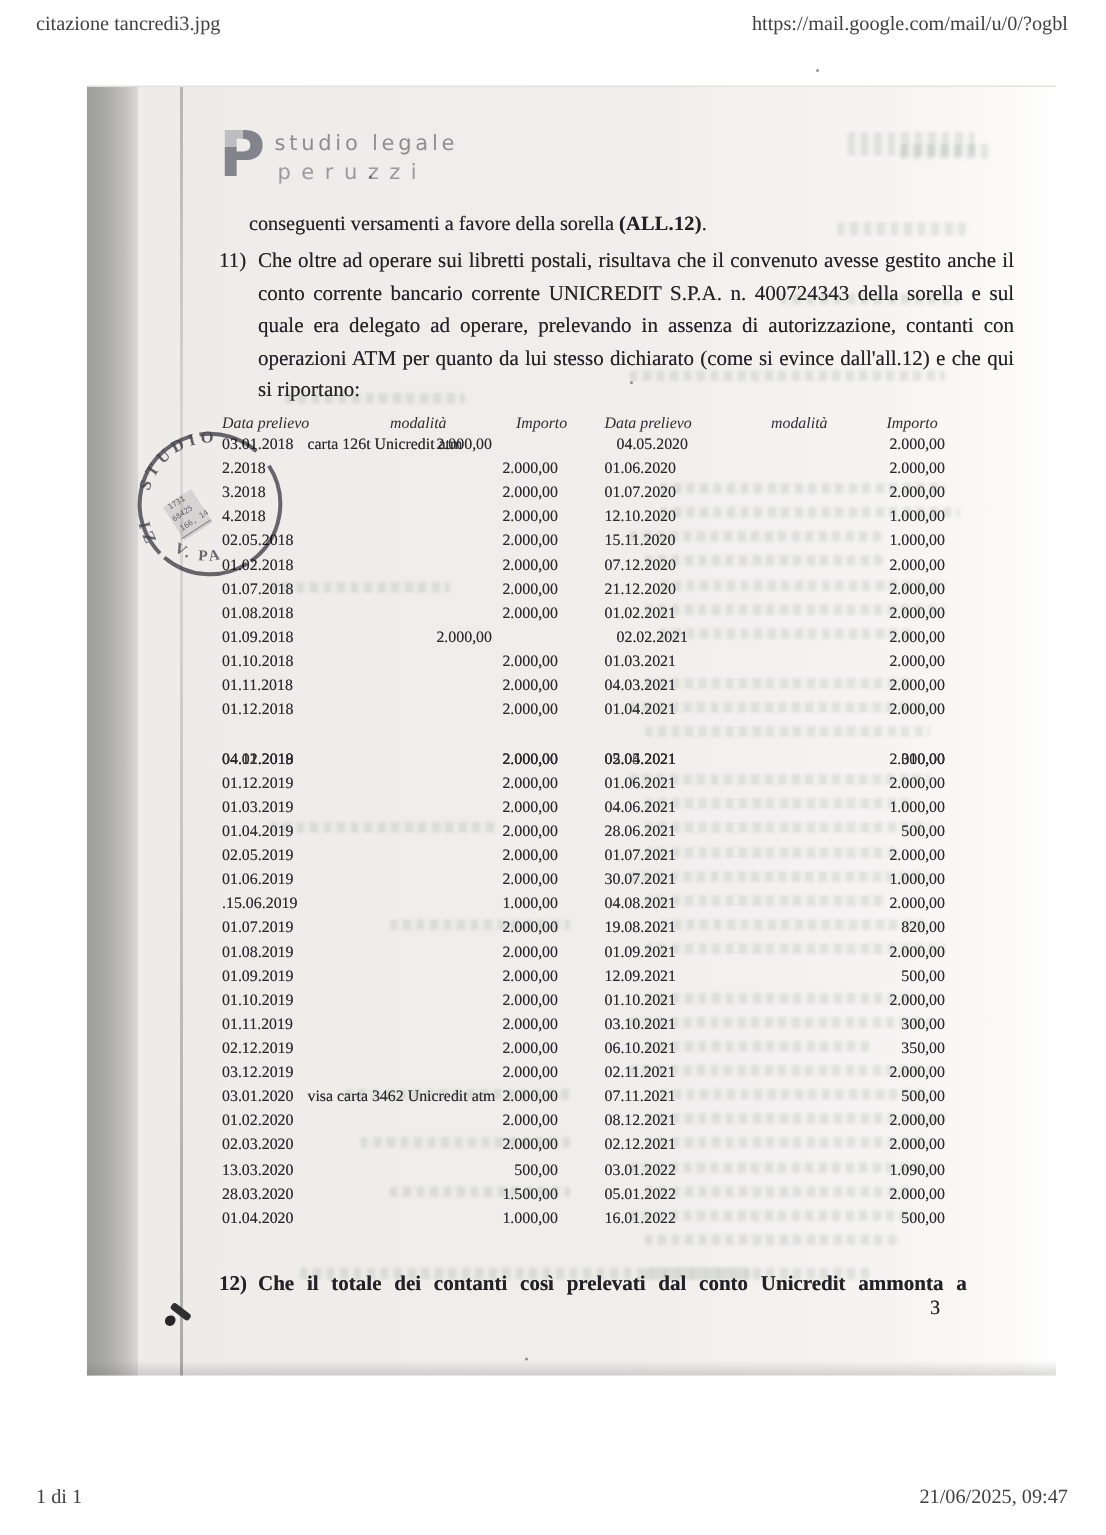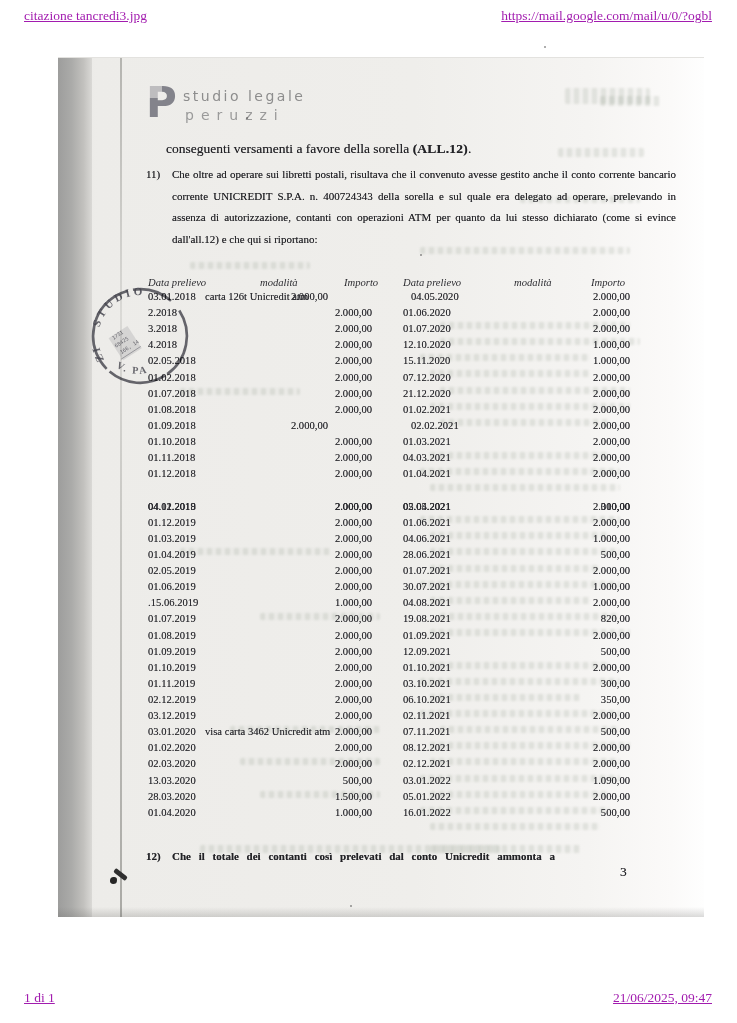--- a/index.html
+++ b/index.html
@@ -4,21 +4,21 @@
 <style>
   html,body{margin:0;padding:0;}
   body{
     width:737px;height:1023px;position:relative;overflow:hidden;
     background:#ffffff;
     font-family:"Liberation Serif", serif;
   }
   .abs{position:absolute;}
 
   
-  .print-line{font-size:13.5px;color:#a21caf;z-index:10;text-decoration:underline;}
+  .print-line{font-size:13.5px;color:#404040;z-index:10;}
   #hdr-file{left:24px;top:8px;}
   #hdr-url{right:25px;top:8px;}
   #ftr-pages{left:24px;top:990px;}
   #ftr-date{right:25px;top:990px;}
 
   
   #scan{
     left:58px;top:57px;width:646px;height:859px;z-index:0;
     background:linear-gradient(90deg,#e7e6e3 0,#edece9 6%,#efeeeb 55%,#f5f4f2 82%,#fbfaf9 95%,#fefefe 100%);
     border-top:1px solid #e3e2df;
@@ -36,21 +36,21 @@
   #logo-p::after{content:"";position:absolute;left:2px;top:4px;width:14px;height:12px;background:rgba(238,237,235,.55);}
   #logo-line1{left:183px;top:88px;font-family:"DejaVu Sans",sans-serif;font-size:14px;
     color:#8d8d8d;letter-spacing:2.5px;z-index:2;filter:blur(.3px);}
   #logo-line2{left:185px;top:107px;font-family:"DejaVu Sans",sans-serif;font-size:14px;
     color:#9a9a9a;letter-spacing:7px;z-index:2;filter:blur(.3px);}
 
   
   .doc{color:#222226;z-index:2;text-shadow:0 0 .4px rgba(40,40,45,.6);}
   #intro{left:166px;top:141px;font-size:13.5px;}
   #intro b{letter-spacing:.2px;}
-  .para{font-size:11px;line-height:21.6px;text-align:justify;padding-left:26px;}
+  .para{font-size:14px;line-height:21.6px;text-align:justify;padding-left:26px;}
   #para11{left:146px;top:164px;width:504px;}
   .pnum{position:absolute;left:0;top:0;}
   #closing{left:146px;top:846px;width:500px;font-weight:bold;word-spacing:5px;line-height:21px;}
   #pageno{left:620px;top:864px;font-size:13.5px;}
 
   
   #thead{left:148px;top:277px;width:482px;height:14px;z-index:2;
     font-size:10.6px;font-style:italic;color:#2c2c31;}
   #thead span{position:absolute;top:0;white-space:nowrap;font-style:italic;}
   .h0{left:0;} .h1{left:112px;} .h2{left:196px;} .h3{left:255px;} .h4{left:366px;} .h5{left:443px;}

